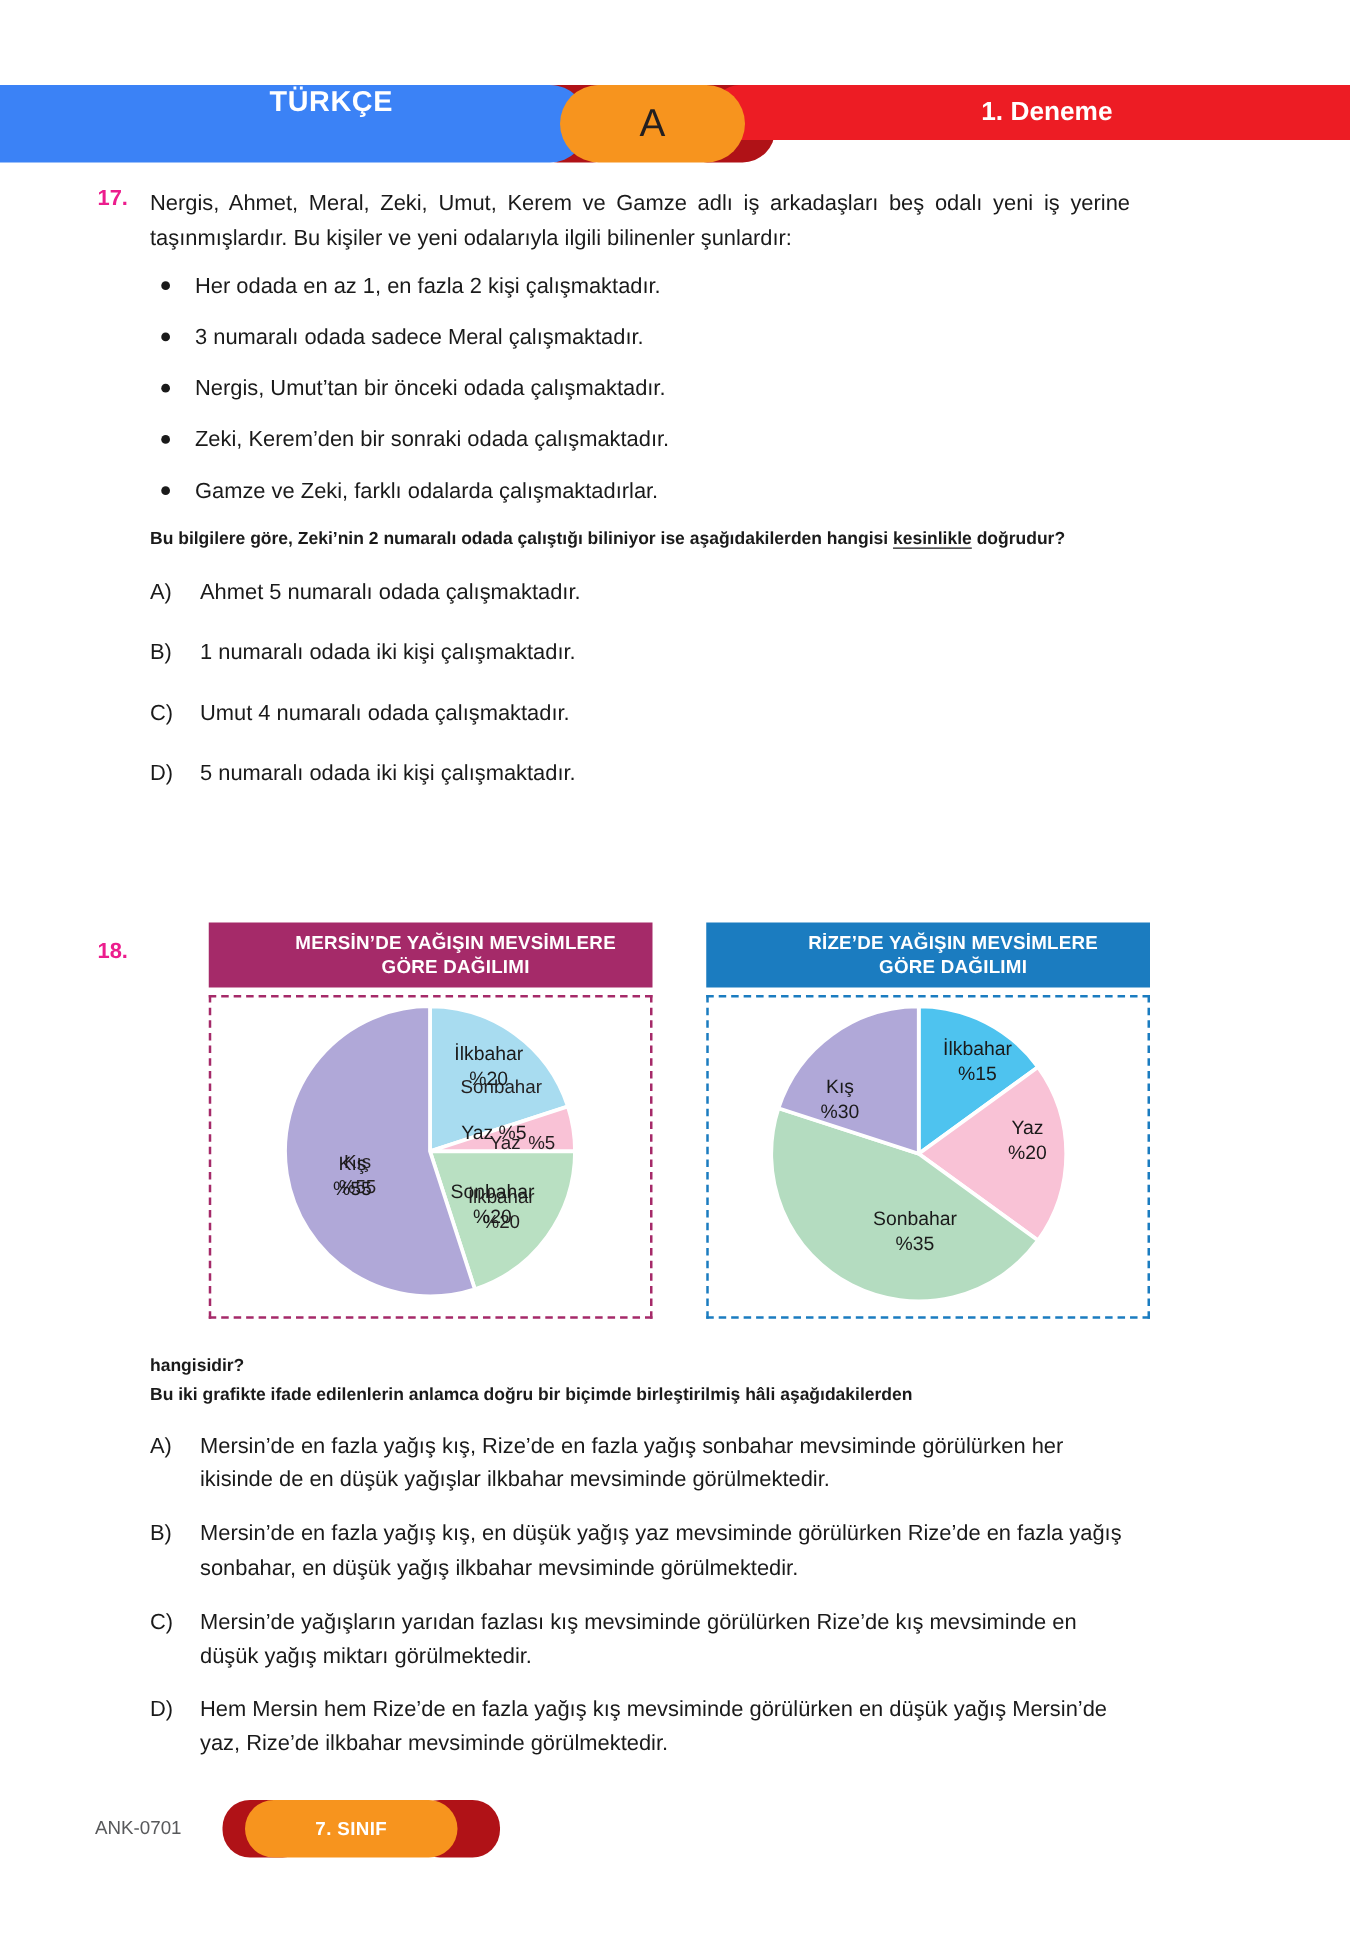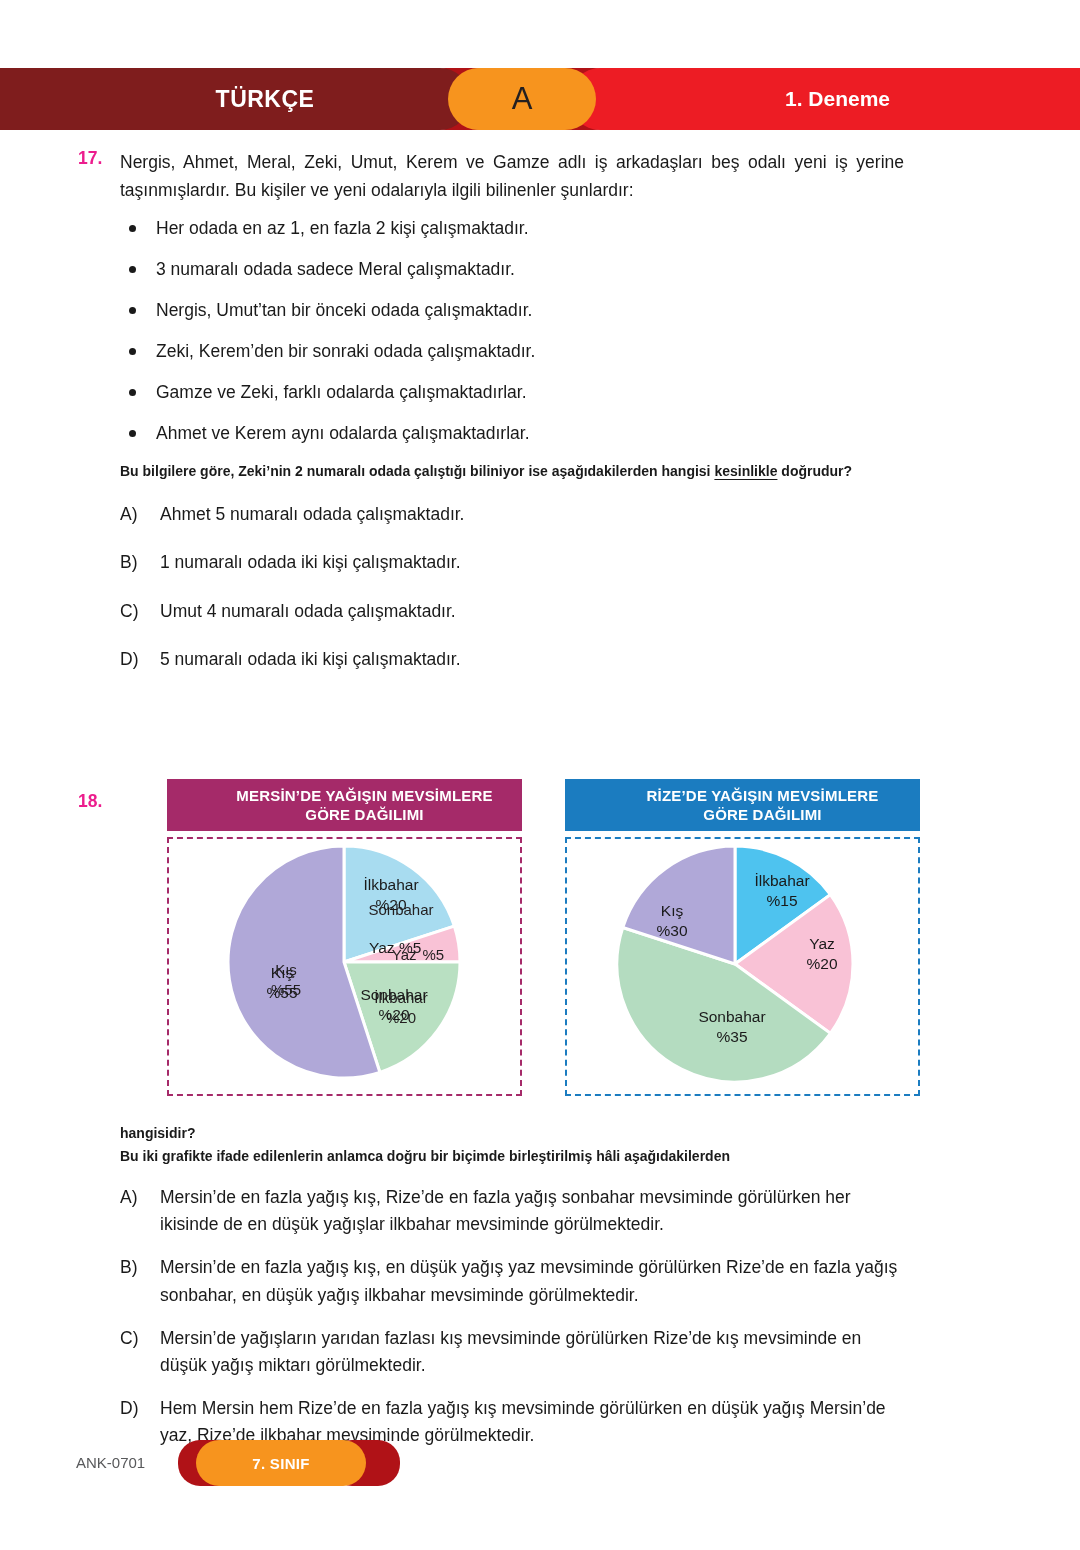--- a/index.html
+++ b/index.html
@@ -21,38 +21,38 @@
     position: absolute;
     top: 68px;
     left: 0;
     width: 1080px;
     height: 62px;
   }
   .hdr-left {
     position: absolute;
     left: 0; top: 0;
     width: 470px; height: 62px;
-    background: #7f1d1d;
+    background: #3b82f6;
     border-radius: 0 30px 30px 0;
     display: flex;
-    align-items: center;
+    align-items: flex-start;
     justify-content: center;
     z-index: 2;
   }
   .hdr-left-label {
     color: #ffffff;
     font-size: 23px;
     font-weight: bold;
     letter-spacing: 0.5px;
     padding-left: 60px;
   }
   .hdr-right {
     position: absolute;
     left: 570px; top: 0;
-    width: 510px; height: 62px;
+    width: 510px; height: 44px;
     background: #ed1c24;
     border-radius: 30px 0 0 30px;
     display: flex;
     align-items: center;
     z-index: 2;
   }
   .hdr-right-label {
     color: #ffffff;
     font-size: 21px;
     font-weight: bold;
@@ -329,21 +329,20 @@
   <div class="question">
     <span class="q-num">17.</span>
     <div class="q-body">
       <div class="q-stem">Nergis, Ahmet, Meral, Zeki, Umut, Kerem ve Gamze adlı iş arkadaşları beş odalı yeni iş yerine taşınmışlardır. Bu kişiler ve yeni odalarıyla ilgili bilinenler şunlardır:</div>
       <ul class="bullets">
         <li>Her odada en az 1, en fazla 2 kişi çalışmaktadır.</li>
         <li>3 numaralı odada sadece Meral çalışmaktadır.</li>
         <li>Nergis, Umut’tan bir önceki odada çalışmaktadır.</li>
         <li>Zeki, Kerem’den bir sonraki odada çalışmaktadır.</li>
         <li>Gamze ve Zeki, farklı odalarda çalışmaktadırlar.</li>
-        <li>Ahmet ve Kerem aynı odalarda çalışmaktadırlar.</li>
       </ul>
       <div class="q-prompt"><span>Bu bilgilere göre, Zeki’nin 2 numaralı odada çalıştığı biliniyor ise aşağıdakilerden hangisi </span><span class="ul">kesinlikle</span><span> doğrudur?</span></div>
       <div class="options">
         <div class="opt">
           <span class="opt-letter">A)</span>
           <span>Ahmet 5 numaralı odada çalışmaktadır.</span>
         </div>
         <div class="opt">
           <span class="opt-letter">B)</span>
           <span>1 numaralı odada iki kişi çalışmaktadır.</span>

